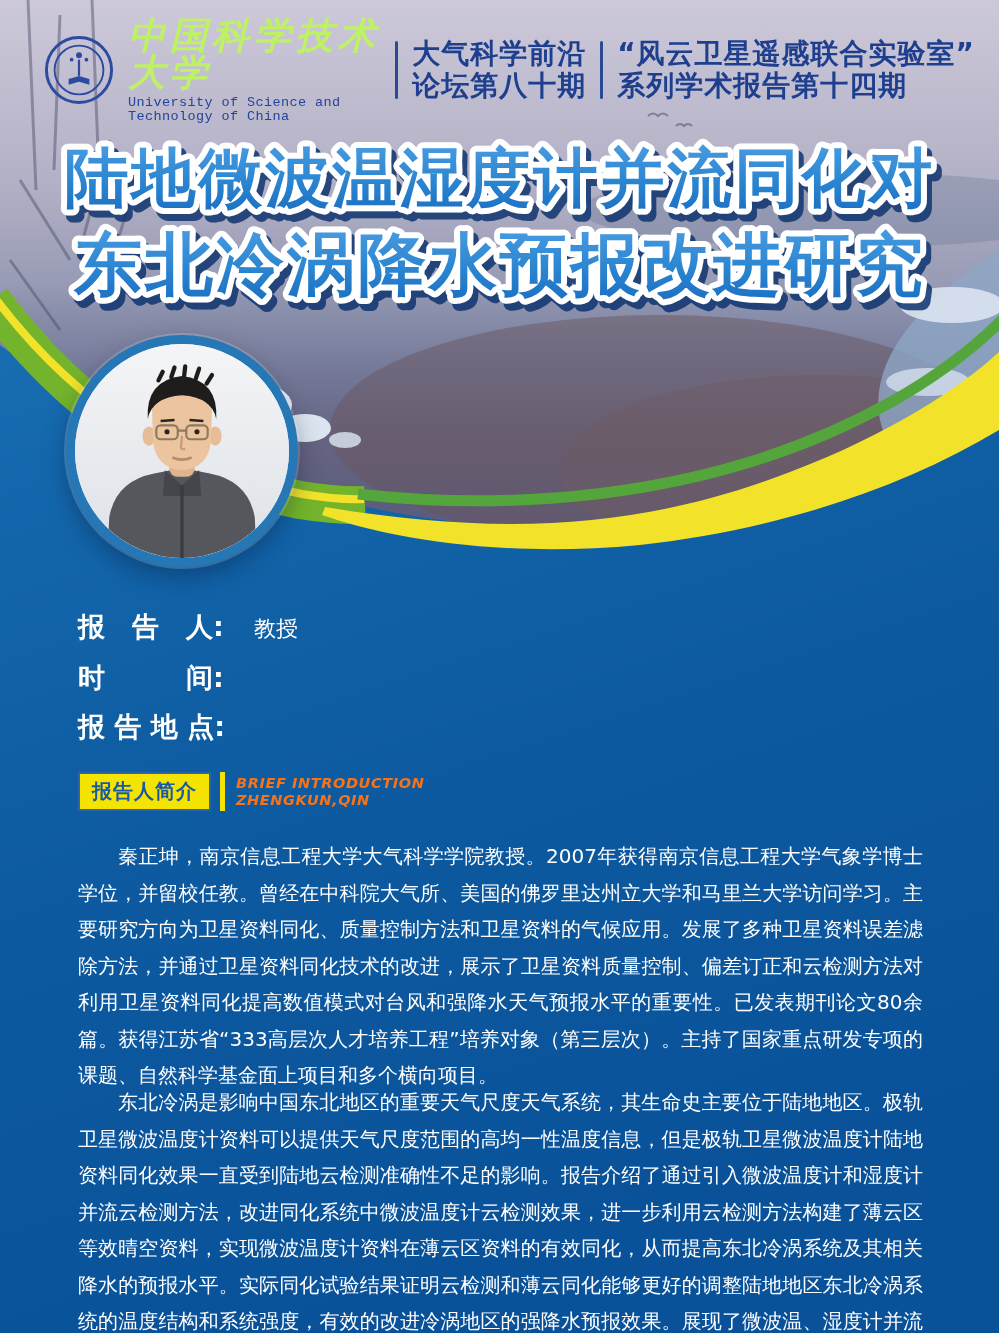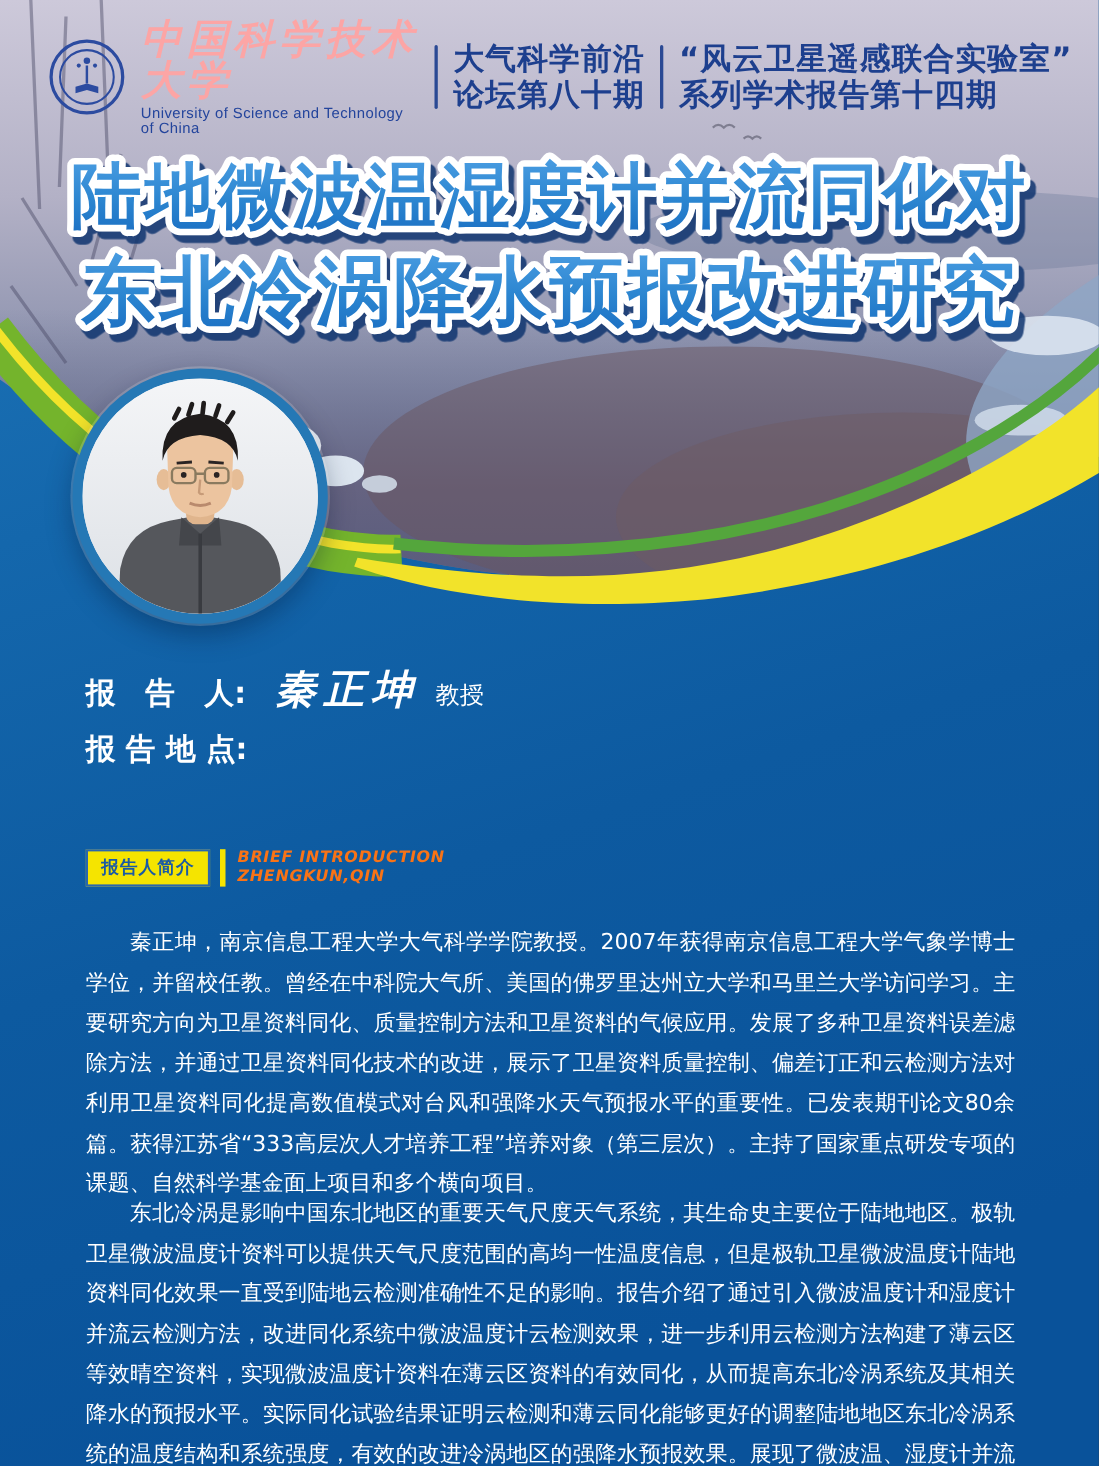--- a/index.html
+++ b/index.html
@@ -12,24 +12,24 @@
 
   
   .header{
     position:absolute;top:28px;left:42px;right:24px;height:84px;
     display:flex;align-items:center;color:#1d3f8e;z-index:5;
   }
   .logo-svg{width:74px;height:74px;flex:0 0 auto;}
   .univ-block{margin-left:12px;display:flex;flex-direction:column;line-height:1;}
   .univ-cn{
     font-family:"DejaVu Serif","Liberation Serif",serif;
-    font-style:italic;font-weight:bold;font-size:37px;letter-spacing:5px;color:#fca5a5;
+    font-style:italic;font-weight:bold;font-size:37px;letter-spacing:5px;color:#bef264;
   }
   .univ-en{
-    font-family:Liberation Sans, sans-serif;
+    font-family:Liberation Mono, monospace;
     font-size:13.5px;margin-top:5px;letter-spacing:.4px;color:#23449c;
   }
   .hdr-divider{width:3px;height:58px;background:#1d3f8e;opacity:.92;margin:0 14px;border-radius:2px;flex:0 0 auto;}
   .series-block{display:flex;flex-direction:column;font-size:28px;font-weight:800;line-height:32px;letter-spacing:1px;white-space:nowrap;}
 
   
   .title-svg{position:absolute;top:128px;left:0;width:999px;height:200px;z-index:4;overflow:visible;}
   .title-line{
     font-family:"DejaVu Sans","Liberation Sans",sans-serif;
     font-weight:800;text-anchor:middle;
@@ -55,21 +55,21 @@
   .info-value{margin-left:10px;}
   .speaker-name{
     font-family:"DejaVu Serif","Liberation Serif",serif;
     font-style:italic;font-weight:bold;font-size:37px;letter-spacing:7px;margin-left:10px;
   }
   .speaker-degree{font-size:22px;font-weight:400;margin-left:14px;}
 
   
   .section-head{position:absolute;left:78px;display:flex;align-items:stretch;z-index:6;}
   .tag-box{
-    background:#f5e400;color:#1a5aa5;font-weight:800;font-size:16px;
+    background:#f5e400;color:#1a5aa5;font-weight:800;font-size:20px;
     padding:4px 12px;border:2px solid #2a66ad;display:flex;align-items:center;letter-spacing:1px;
   }
   .tag-bar{width:5px;background:#f5e400;margin-left:9px;}
   .tag-en-2line{
     margin-left:11px;color:#f97316;font-style:italic;font-weight:800;
     font-size:14.5px;line-height:17px;letter-spacing:.6px;align-self:center;white-space:nowrap;
   }
   .tag-en-big{
     margin-left:12px;color:#c3cf52;font-style:italic;font-weight:800;
     font-size:28px;letter-spacing:1.5px;align-self:center;white-space:nowrap;
@@ -226,24 +226,24 @@
       <circle cx="114" cy="82" r="2.4" fill="#2a2424"></circle>
 
       <path d="M100,86 L99,97 Q100,99 103,98" fill="none" stroke="#c79b78" stroke-width="2"></path>
       <path d="M91,106 Q100,110 109,106" fill="none" stroke="#b98a6d" stroke-width="2.5"></path>
     </svg>
   </div>
 
   <div class="info">
     <div class="info-row">
       <span class="info-label">报　告　人:</span>
-      <span class="speaker-name">秦正坤</span>
       <span class="speaker-degree">教授</span>
     </div>
     <div class="info-row">
+      <span class="info-label">时　　　间:</span>
     </div>
     <div class="info-row">
       <span class="info-label">报 告 地 点:</span>
     </div>
   </div>
 
   <div class="section-head sec1">
     <div class="tag-box">报告人简介</div>
     <div class="tag-bar"></div>
     <div class="tag-en-2line">

